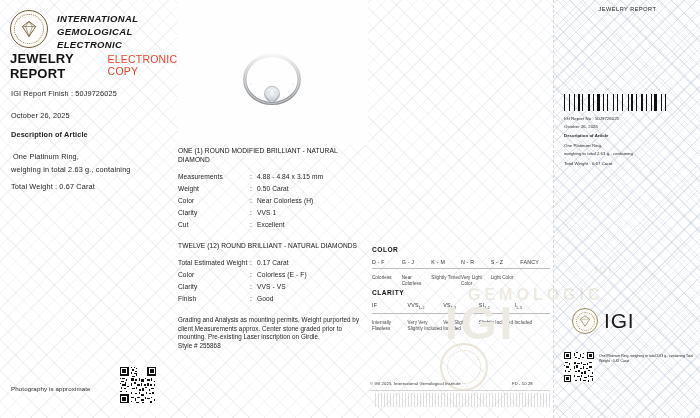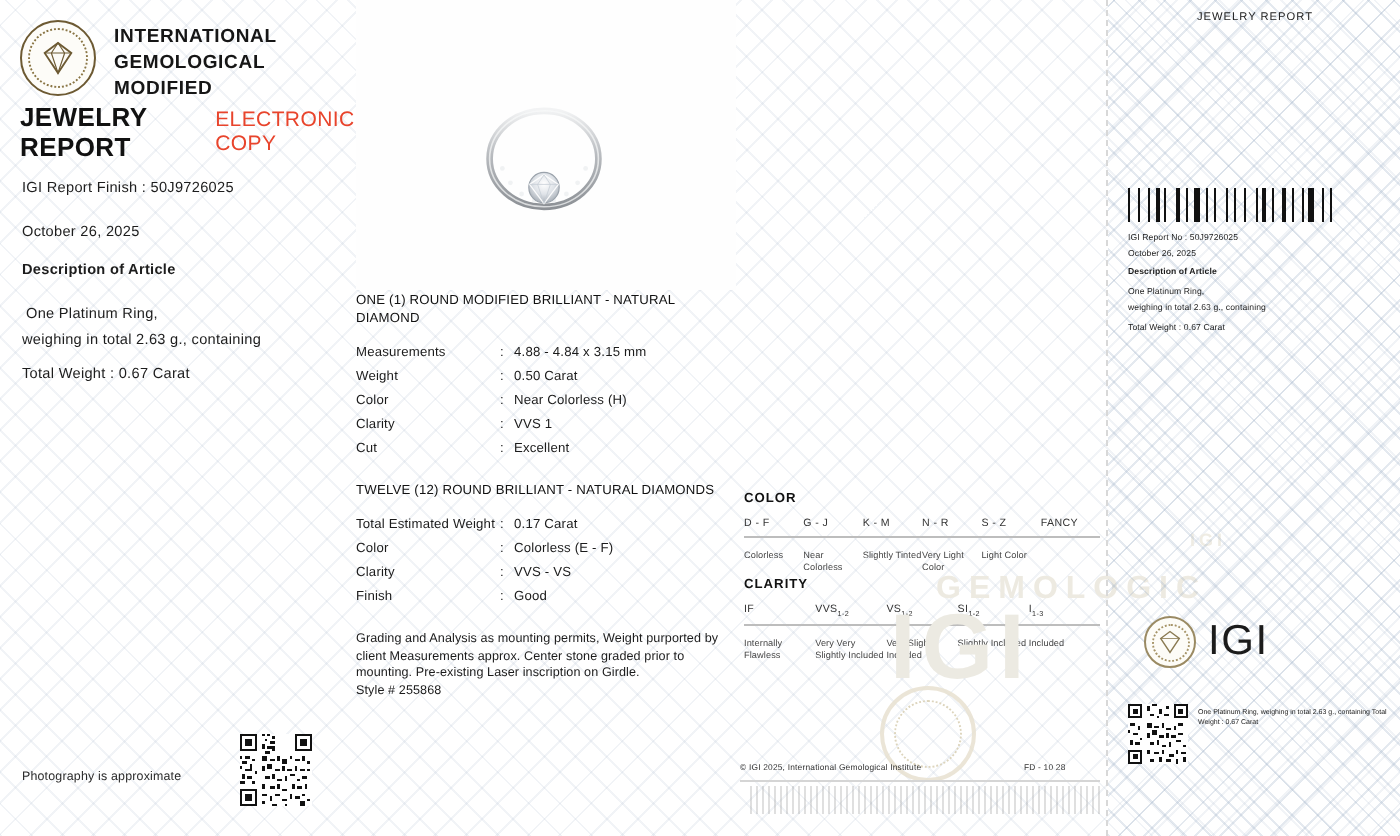--- a/index.html
+++ b/index.html
@@ -21,21 +21,21 @@
     pointer-events:none;
   }
   .guilloche.strong {
     background-image:
       repeating-linear-gradient(45deg, rgba(160,178,200,.28) 0 1px, transparent 1px 9px),
       repeating-linear-gradient(-45deg, rgba(160,178,200,.28) 0 1px, transparent 1px 9px);
   }
 
   
   .left-col { position:absolute; left:0; top:0; width:178px; height:418px; }
-  .logo-row { position:absolute; left:10px; top:10px; display:flex; align-items:flex-start; gap:9px; }
+  .logo-row { position:absolute; left:10px; top:10px; display:flex; align-items:flex-start; gap:9px;font-style:italic; }
   .seal {
     width:38px; height:38px; border-radius:50%;
     border:1.4px solid #6d5a33; background:#fdfcf8;
     display:flex; align-items:center; justify-content:center; flex:none;
     position:relative;
   }
   .seal::before {
     content:""; position:absolute; inset:3px; border-radius:50%;
     border:.8px dotted #8a7games; border:.8px dotted #8a7646;
   }
@@ -136,21 +136,21 @@
     <div class="logo-row">
       <span class="seal">
         <svg viewBox="0 0 24 24" aria-hidden="true">
           <path d="M4 9 L12 3 L20 9 L12 21 Z" fill="none" stroke="#6d5a33" stroke-width="1.1"></path>
           <path d="M4 9 H20 M12 3 L8 9 L12 21 L16 9 Z" fill="none" stroke="#6d5a33" stroke-width=".7"></path>
         </svg>
       </span>
       <span class="org-name">
         <div>INTERNATIONAL</div>
         <div>GEMOLOGICAL</div>
-        <div>MODIFIED</div>
+        <div>ELECTRONIC</div>
       </span>
     </div>
 
     <div class="title-row">
       <span class="rpt-title">JEWELRY REPORT</span>
       <span class="ecopy">ELECTRONIC COPY</span>
     </div>
 
     <div class="l-line" id="l-report">IGI Report Finish : 50J9726025</div>
     <div class="l-line" id="l-date">October 26, 2025</div>

